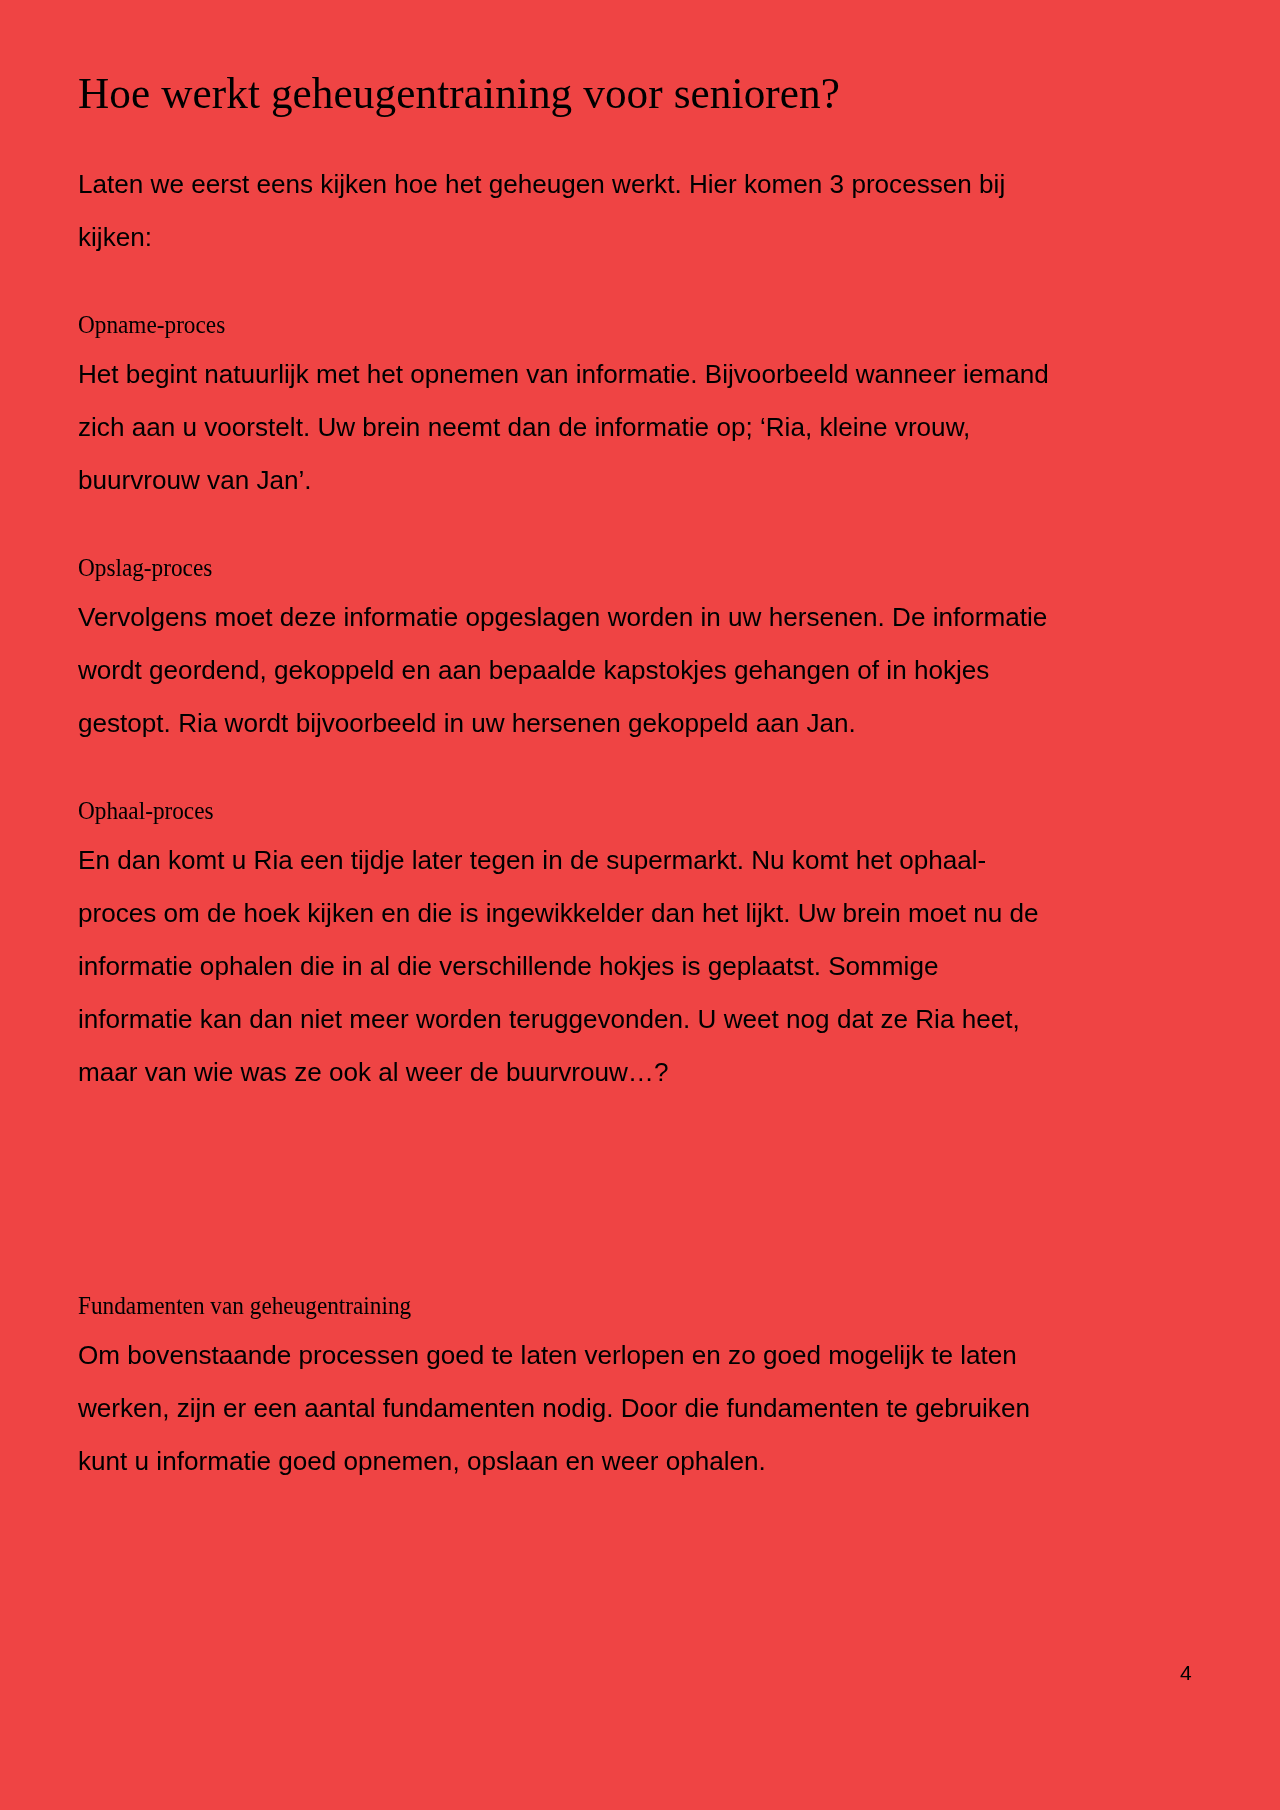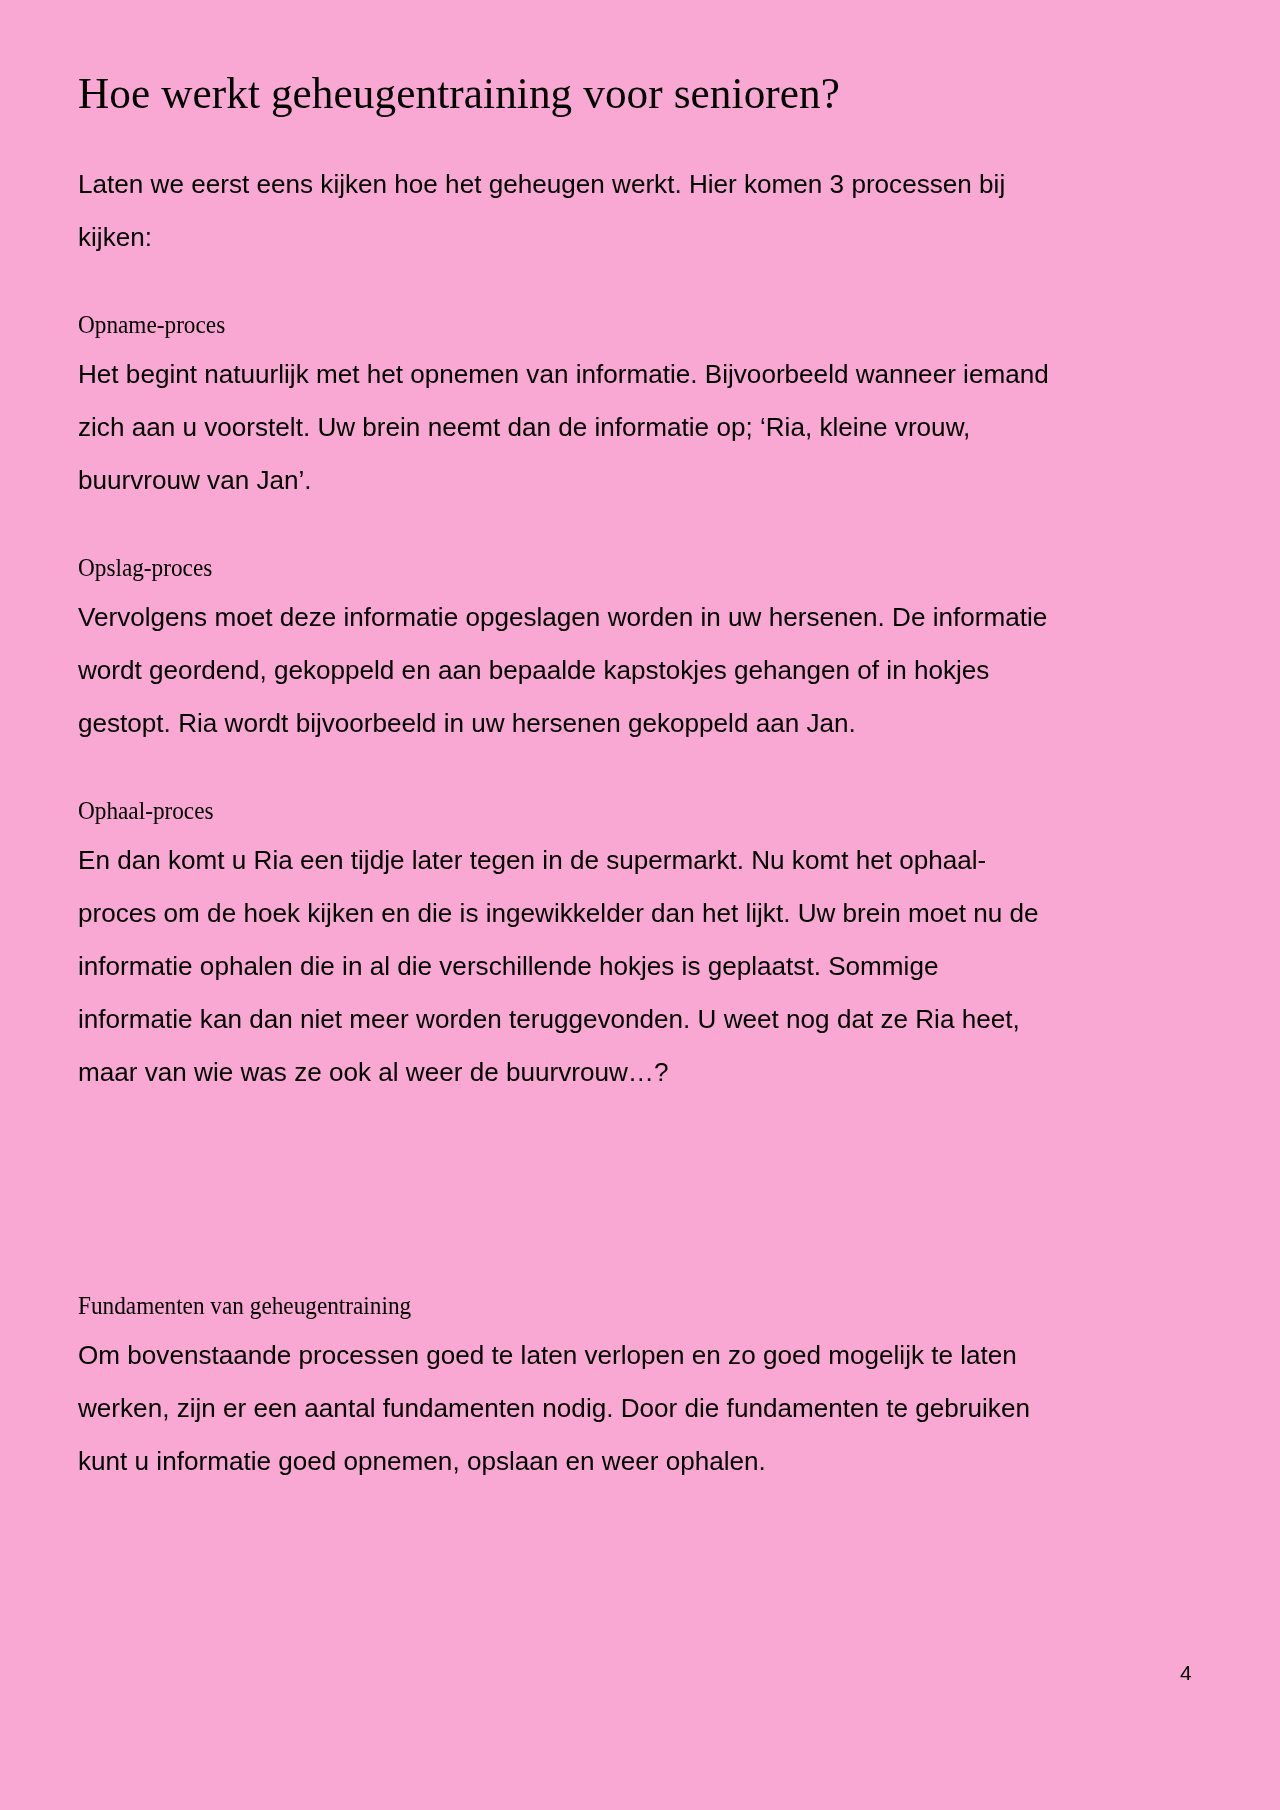--- a/index.html
+++ b/index.html
@@ -14,21 +14,21 @@
     position: relative;
     overflow: hidden;
     font-family: "Liberation Sans", sans-serif;
     color: #000000;
     -webkit-font-smoothing: antialiased;
   }
 
   .page {
     position: absolute;
     inset: 0;
-    background: #f9a8d4;
+    background: #ef4444;
   }
 
   .content {
     position: absolute;
     left: 78px;
     top: 0;
     width: 1105px;
   }
 
   

